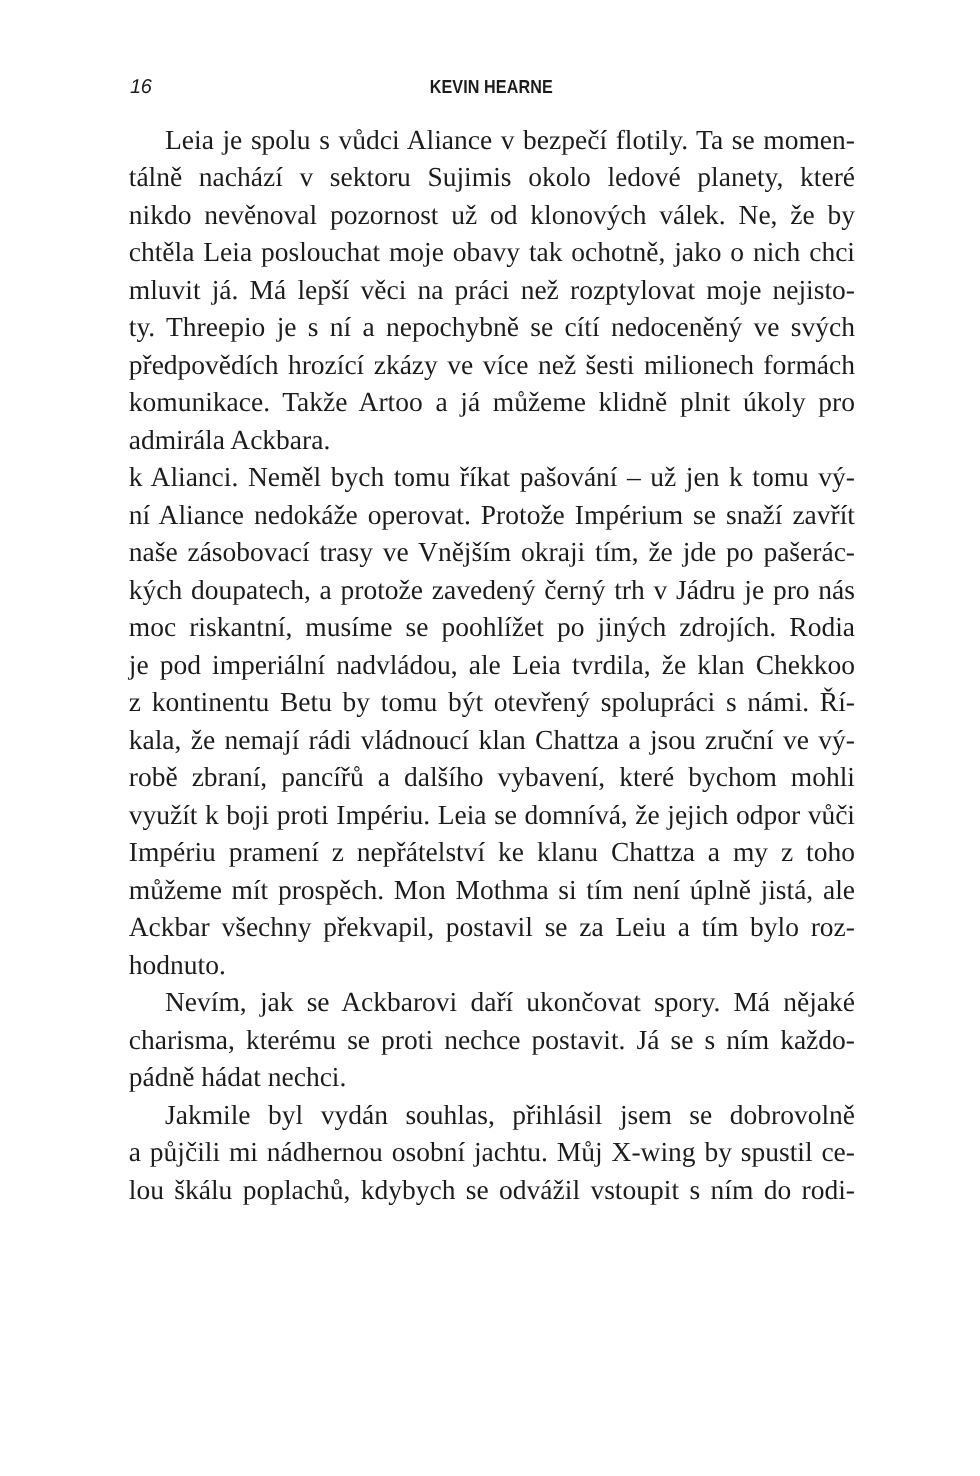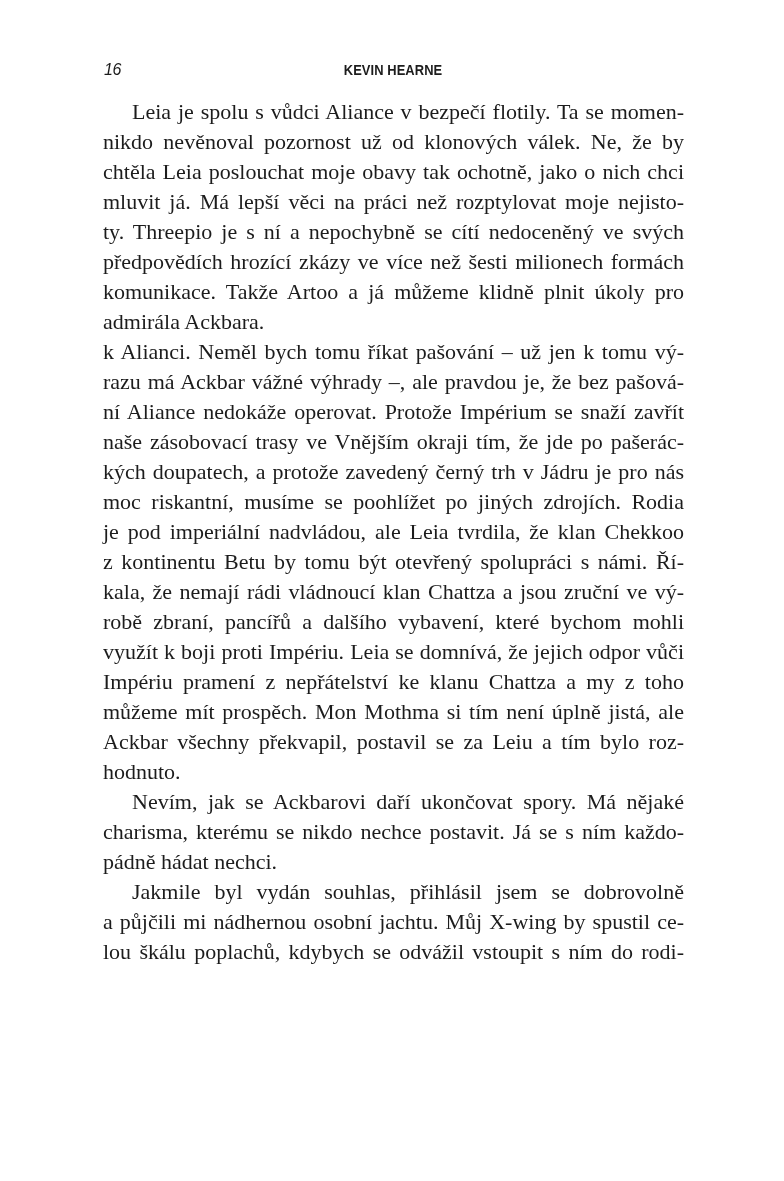--- a/index.html
+++ b/index.html
@@ -86,50 +86,50 @@
 <div class="page">
   <div class="running-head">
     <span class="page-number">16</span>
     <span class="author-head">KEVIN HEARNE</span>
   </div>
 
   <div class="body-text">
 
     <div>
       <span class="line indent">Leia je spolu s vůdci Aliance v bezpečí flotily. Ta se momen-</span>
+      <span class="line">tálně nachází v sektoru Sujimis okolo ledové planety, které</span>
       <span class="line">nikdo nevěnoval pozornost už od klonových válek. Ne, že by</span>
       <span class="line">chtěla Leia poslouchat moje obavy tak ochotně, jako o nich chci</span>
       <span class="line">mluvit já. Má lepší věci na práci než rozptylovat moje nejisto-</span>
       <span class="line">ty. Threepio je s ní a nepochybně se cítí nedoceněný ve svých</span>
       <span class="line">předpovědích hrozící zkázy ve více než šesti milionech formách</span>
       <span class="line">komunikace. Takže Artoo a já můžeme klidně plnit úkoly pro</span>
       <span class="line last">admirála Ackbara.</span>
     </div>
 
     <div>
       <span class="line">k Alianci. Neměl bych tomu říkat pašování – už jen k tomu vý-</span>
-      <span class="line">razu má Ackbar vážné výhrady –, ale pravdou je, že bez pašová-</span>
       <span class="line">ní Aliance nedokáže operovat. Protože Impérium se snaží zavřít</span>
       <span class="line">naše zásobovací trasy ve Vnějším okraji tím, že jde po pašerác-</span>
       <span class="line">kých doupatech, a protože zavedený černý trh v Jádru je pro nás</span>
       <span class="line">moc riskantní, musíme se poohlížet po jiných zdrojích. Rodia</span>
       <span class="line">je pod imperiální nadvládou, ale Leia tvrdila, že klan Chekkoo</span>
       <span class="line">z kontinentu Betu by tomu být otevřený spolupráci s námi. Ří-</span>
       <span class="line">kala, že nemají rádi vládnoucí klan Chattza a jsou zruční ve vý-</span>
       <span class="line">robě zbraní, pancířů a dalšího vybavení, které bychom mohli</span>
       <span class="line">využít k boji proti Impériu. Leia se domnívá, že jejich odpor vůči</span>
       <span class="line">Impériu pramení z nepřátelství ke klanu Chattza a my z toho</span>
       <span class="line">můžeme mít prospěch. Mon Mothma si tím není úplně jistá, ale</span>
       <span class="line">Ackbar všechny překvapil, postavil se za Leiu a tím bylo roz-</span>
       <span class="line last">hodnuto.</span>
     </div>
 
     <div>
       <span class="line indent">Nevím, jak se Ackbarovi daří ukončovat spory. Má nějaké</span>
-      <span class="line">charisma, kterému se nikdo nechce postavit. Já se s ním každo-</span>
+      <span class="line">charisma, kterému se proti nechce postavit. Já se s ním každo-</span>
       <span class="line last">pádně hádat nechci.</span>
     </div>
 
     <div>
       <span class="line indent">Jakmile byl vydán souhlas, přihlásil jsem se dobrovolně</span>
       <span class="line">a půjčili mi nádhernou osobní jachtu. Můj X-wing by spustil ce-</span>
       <span class="line">lou škálu poplachů, kdybych se odvážil vstoupit s ním do rodi-</span>
     </div>
   </div>
 </div>

